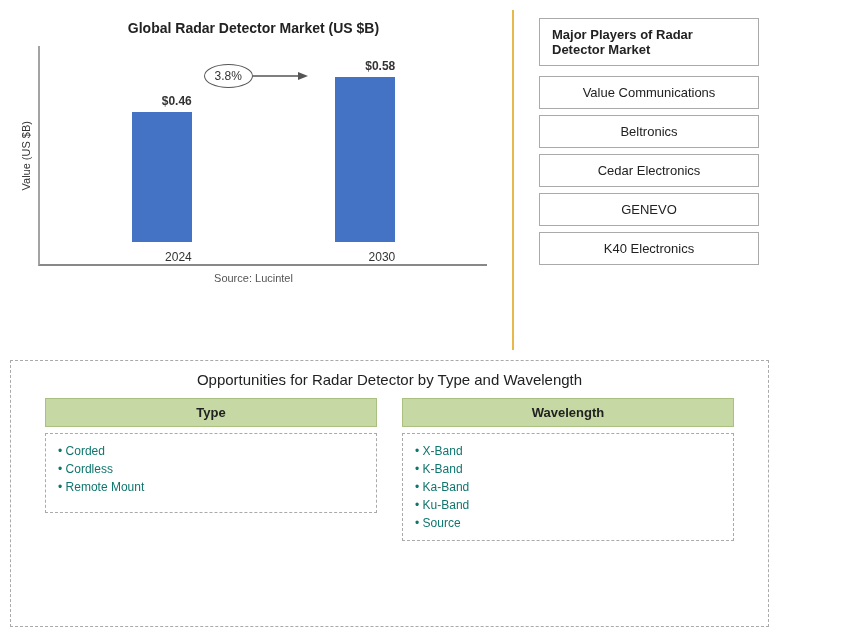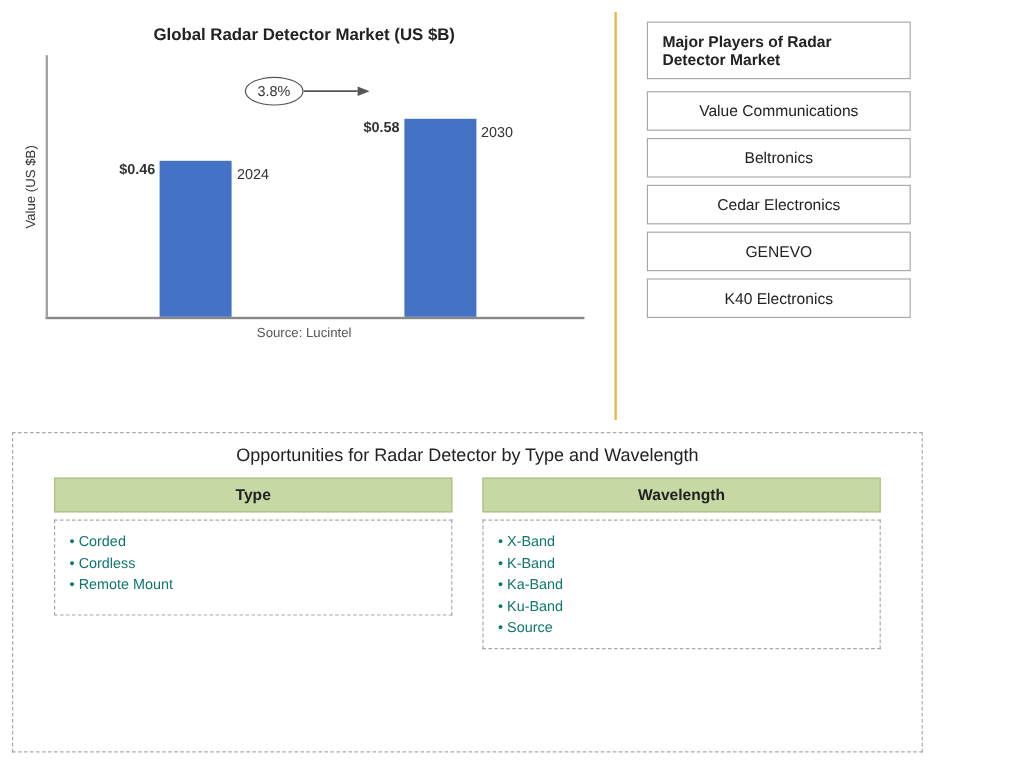--- a/index.html
+++ b/index.html
@@ -78,22 +78,22 @@
       align-items: flex-end;
       justify-content: space-around;
       border-left: 2px solid #a3a3a3;
       border-bottom: 2px solid #888;
       padding: 10px 20px 0 20px;
       position: relative;
     }
 
     .bar-group {
       display: flex;
-      flex-direction: row;
-      align-items: flex-start;
+      flex-direction: column;
+      align-items: flex-end;
       gap: 4px;
     }
 
     .bar-value {
       font-size: 12px;
       font-weight: bold;
       color: #333;
     }
 
     .bar {

